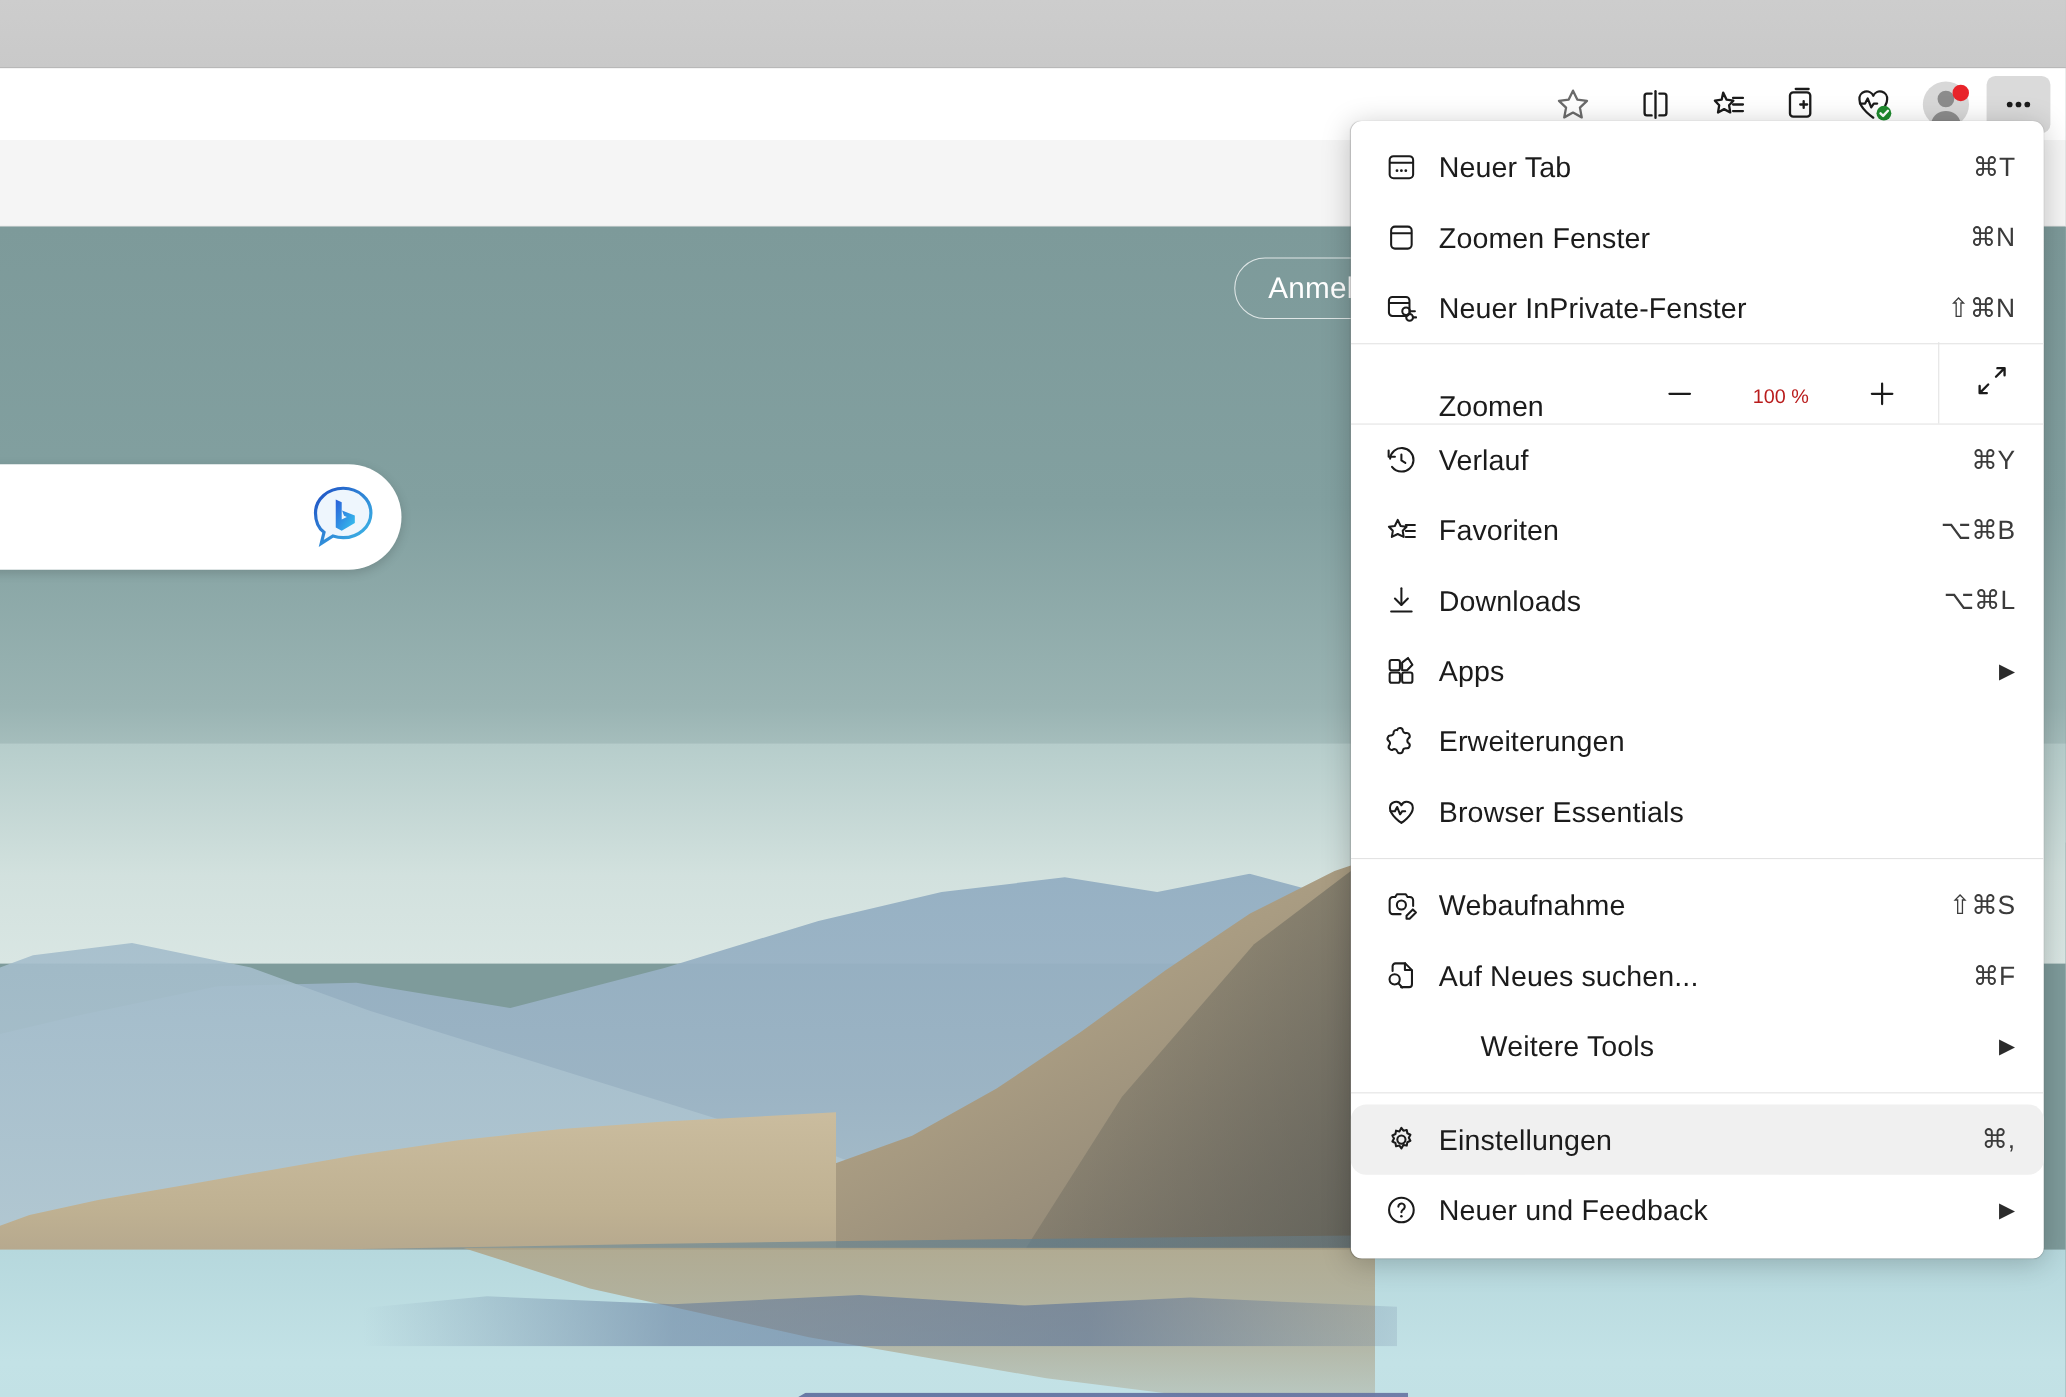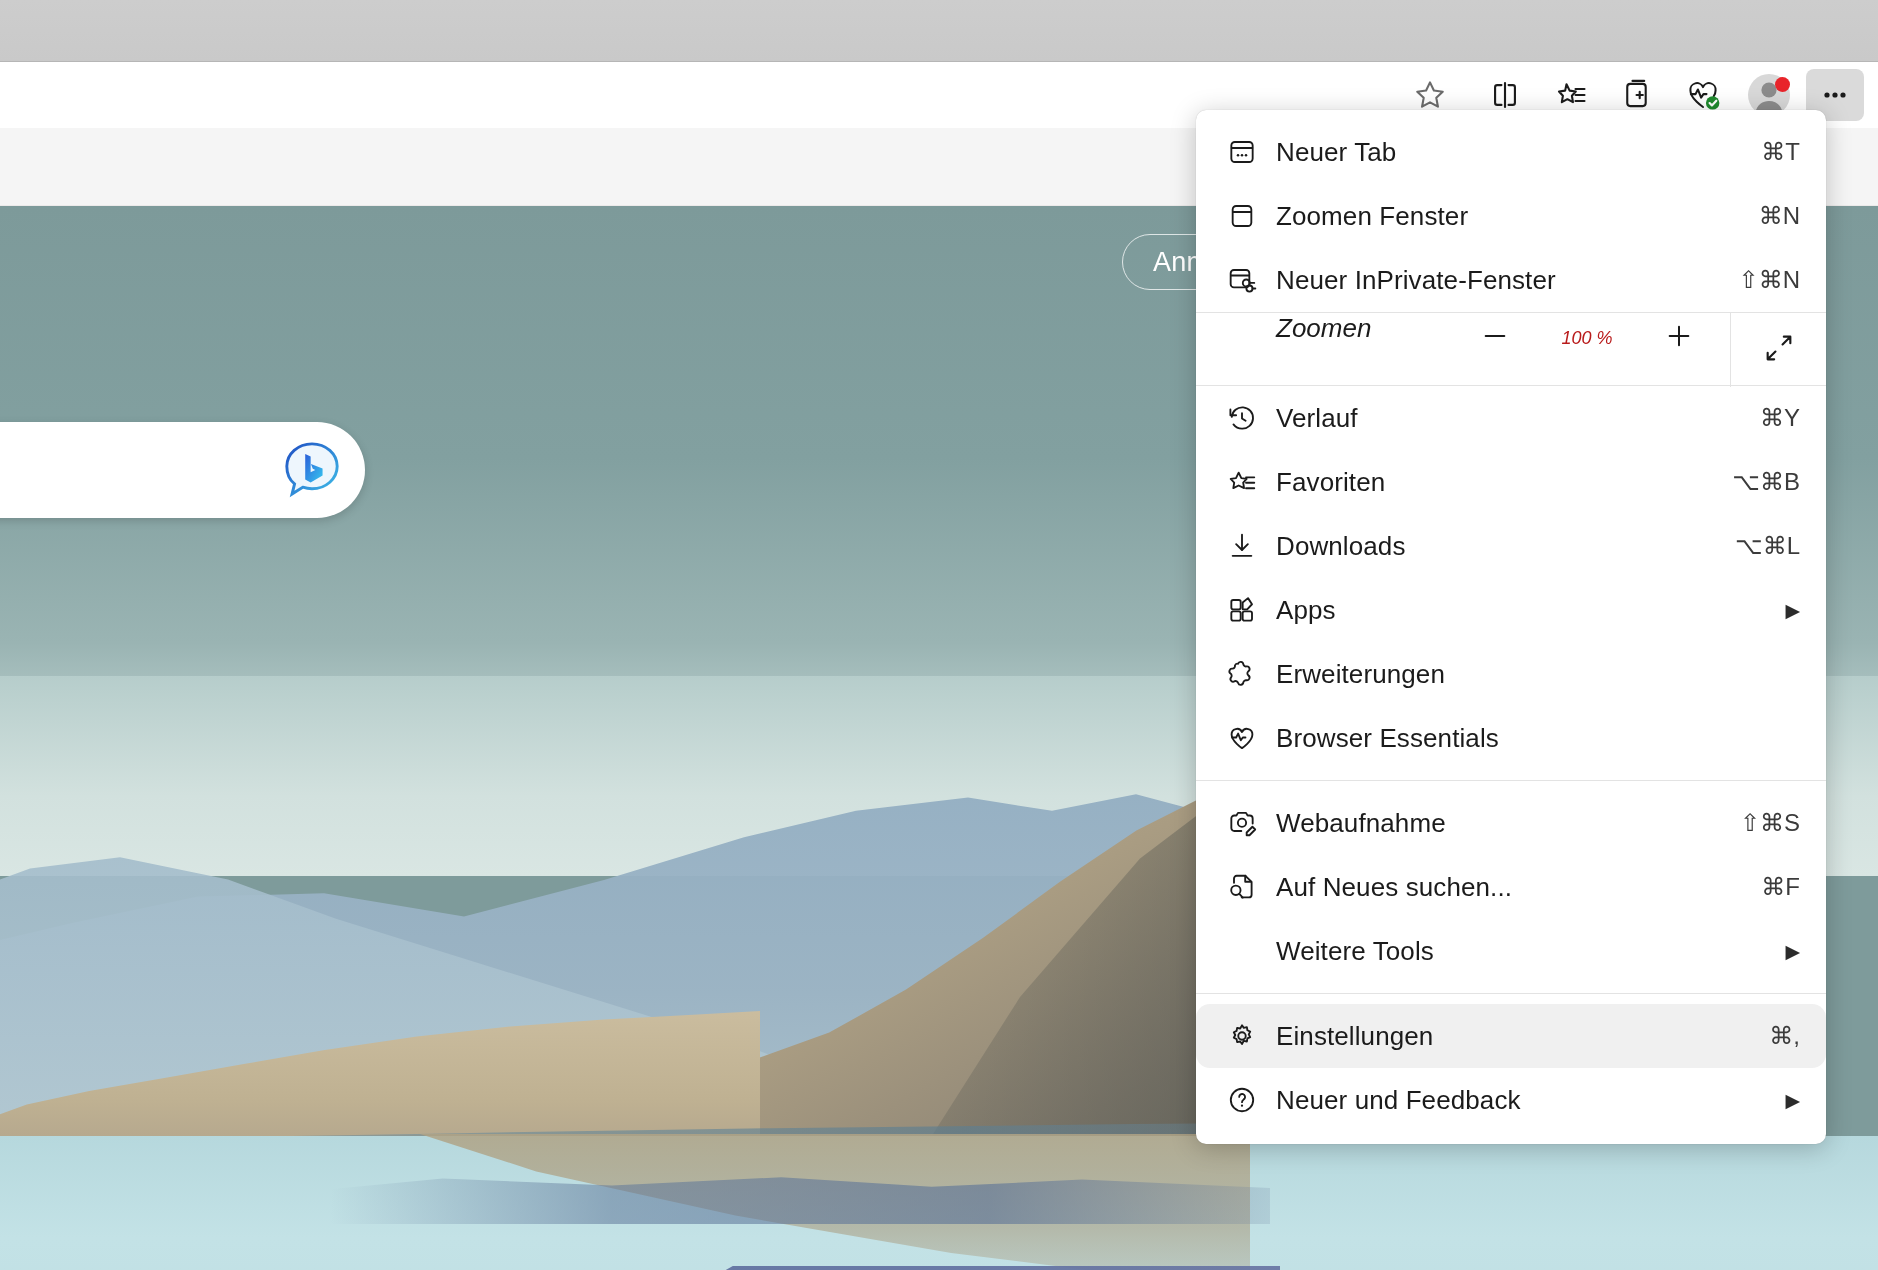--- a/index.html
+++ b/index.html
@@ -143,46 +143,46 @@
     width: 925px; height: 96px;
     background: #ffffff; border-radius: 48px;
     box-shadow: 0 3px 10px rgba(0,0,0,.16);
     display: flex; align-items: center; justify-content: flex-end;
     padding-right: 22px;
   }
   .bing-chat { width: 62px; height: 62px; display: block; }
 
   
   .menu {
-    position: absolute; left: 1196px; top: 110px;
+    position: absolute; left: 1228px; top: 110px;
     width: 630px; background: #ffffff;
     border-radius: 10px;
     box-shadow: 0 4px 26px rgba(0,0,0,.22), 0 0 1px rgba(0,0,0,.25);
     padding: 10px 0 12px 0;
     overflow: hidden;
   }
   .mi {
     height: 64px; display: flex; align-items: center;
     padding: 0 26px 0 30px; position: relative;
   }
   .mi.sel { background: #f0f0f0; border-radius: 14px; }
   .mi .ic { width: 50px; flex: 0 0 50px; display: flex; align-items: center; }
   .mi .lb {
     flex: 1 1 auto; font-size: 26px; color: #1b1b1b; letter-spacing: .1px;
     white-space: nowrap;
   }
   .mi .sc { font-size: 24px; color: #3b3b3b; white-space: nowrap; }
   .mi .arr { font-size: 19px; color: #2b2b2b; line-height: 1; }
-  .mi.noicon .lb { padding-left: 0; }
+  .mi.noicon .lb { padding-left: 0; margin-left: 38px; }
   .sep { height: 1px; background: #e3e3e3; margin: 10px 0; }
 
   
   .zoomrow {
-    height: 74px; display: flex; align-items: flex-start;
-    border-top: 1px solid #e3e3e3; border-bottom: 1px solid #e3e3e3; font-style: italic;
+    height: 74px; display: flex; align-items: flex-end;
+    border-top: 1px solid #e3e3e3; border-bottom: 1px solid #e3e3e3;
   }
   .zoomrow .zlabel {
     flex: 0 0 auto; padding-left: 80px; font-size: 26px; color: #1b1b1b;
   }
   .zoomctl {
     flex: 1 1 auto; display: flex; align-items: center; justify-content: flex-end;
     gap: 22px; padding-right: 26px;
   }
   .zbtn {
     width: 50px; height: 50px; display: flex; align-items: center; justify-content: center;

